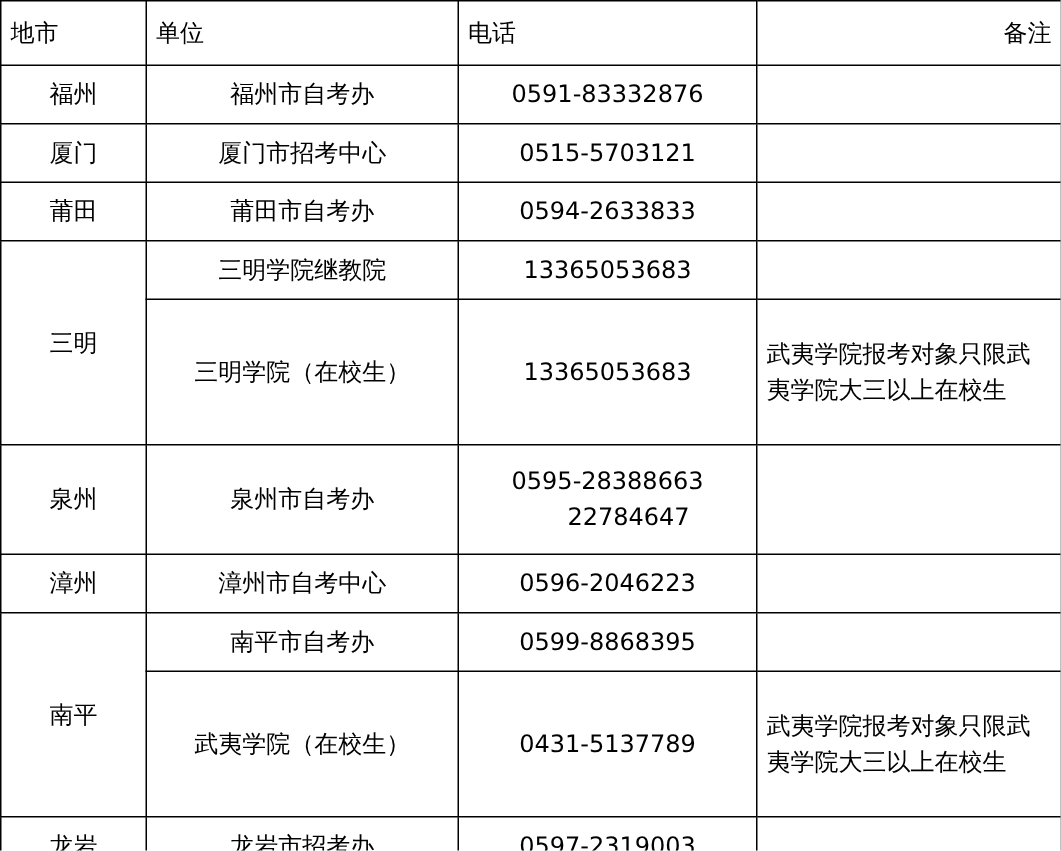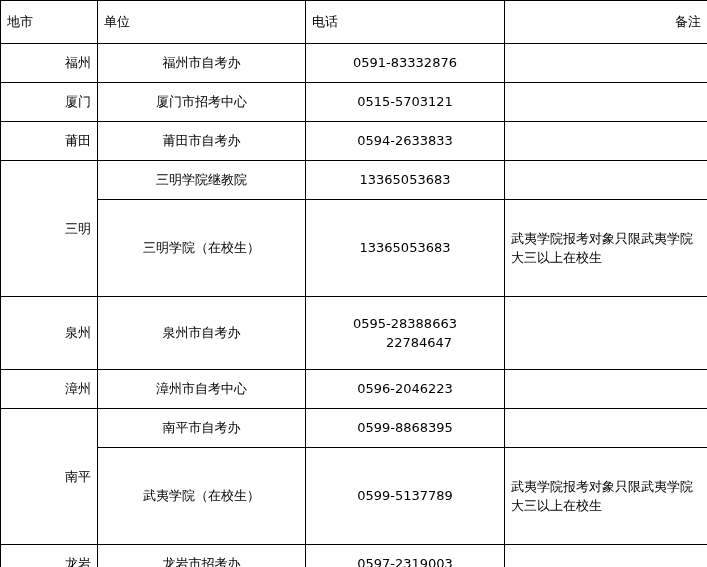--- a/index.html
+++ b/index.html
@@ -13,35 +13,35 @@
     overflow: hidden;
     font-family: "DejaVu Sans", "Liberation Sans", sans-serif;
   }
   table.contact-table {
     border-collapse: collapse;
     width: 707px;
     table-layout: fixed;
   }
   table.contact-table td {
     border: 1px solid #000000;
-    font-size: 13px;
+    font-size: 16px;
     color: #000000;
     padding: 4px 6px;
     vertical-align: middle;
     line-height: 1.5;
     font-family: "DejaVu Sans", "Liberation Sans", sans-serif;
   }
   
   col.c-region { width: 97px; }
   col.c-unit   { width: 208px; }
   col.c-phone  { width: 199px; }
   col.c-note   { width: 203px; }
 
   td.region-cell {
-    text-align: right;
+    text-align: center;
     padding-left: 6px;
   }
   td.unit-cell {
     text-align: center;
     padding-left: 8px;
   }
   td.phone-cell {
     text-align: center;
     padding-left: 10px;
     white-space: pre-line;
@@ -135,21 +135,21 @@
 
     <tr class="row-normal">
       <td class="region-cell" rowspan="2">南平</td>
       <td class="unit-cell">南平市自考办</td>
       <td class="phone-cell">0599-8868395</td>
       <td class="note-cell empty-cell"></td>
     </tr>
 
     <tr>
       <td class="unit-cell" style="height:88px">武夷学院（在校生）</td>
-      <td class="phone-cell">0599-5137789</td>
+      <td class="phone-cell">0431-5137789</td>
       <td class="note-cell">武夷学院报考对象只限武夷学院大三以上在校生</td>
     </tr>
 
     <tr class="row-normal">
       <td class="region-cell">龙岩</td>
       <td class="unit-cell">龙岩市招考办</td>
       <td class="phone-cell">0597-2319003</td>
       <td class="note-cell empty-cell"></td>
     </tr>
 

